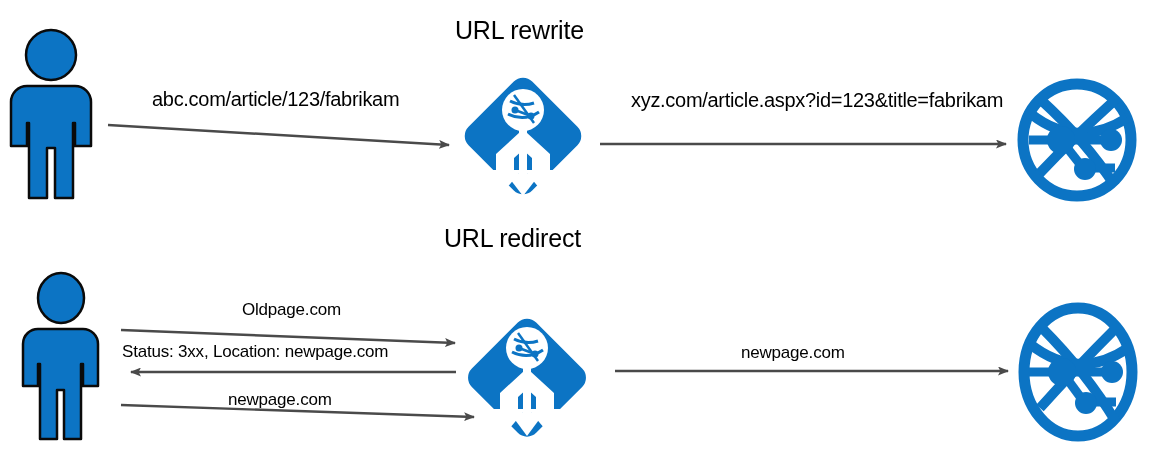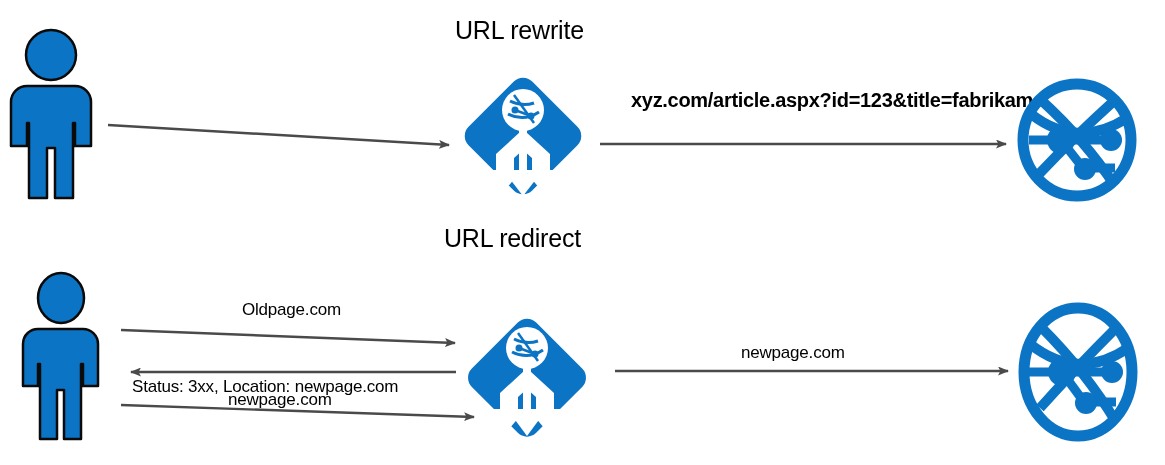--- a/index.html
+++ b/index.html
@@ -57,20 +57,21 @@
 
   <div class="lbl section-title" style="left:455px; top:18px;">URL rewrite</div>
 
   <div class="icon" style="left:5px; top:28px;">
     <svg width="92" height="175" viewBox="0 0 92 175" aria-hidden="true">
       <circle cx="46" cy="27" r="25" fill="#0C74C4" stroke="#0A0A0A" stroke-width="2.5"></circle>
       <path d="M22 58 H70 a16 16 0 0 1 16 16 V118 H70 V95 H68 V170 H50 V120 H42 V170 H24 V95 H22 V118 H6 V74 a16 16 0 0 1 16 -16 Z" fill="#0C74C4" stroke="#0A0A0A" stroke-width="2.5" stroke-linejoin="round"></path>
     </svg>
   </div>
 
+  <div class="lbl url-label" style="left:152px; top:89px;">abc.com/article/123/fabrikam</div>
 
   <div class="icon" style="left:458px; top:70px;">
     <svg width="130" height="132" viewBox="0 0 130 132" aria-hidden="true">
       <rect x="20" y="21" width="90" height="90" rx="13" ry="13" transform="rotate(45 65 66)" fill="#0C74C4"></rect>
       <g fill="#FFFFFF">
         <circle cx="65" cy="40" r="21"></circle>
         <path d="M61 57 H69 V112 H61 Z"></path>
         <path d="M65 126 L48 104 H82 Z"></path>
         <path d="M62 62 L38 84 V100 H30 L47 120 L64 100 H56 V88 L66 79 Z"></path>
         <path d="M68 62 L92 84 V100 H100 L83 120 L66 100 H74 V88 L64 79 Z"></path>
@@ -78,21 +79,21 @@
       <g fill="#0C74C4">
         <path d="M52 31 q12 6 24 2 M50 44 q16 8 31 -2" stroke="#0C74C4" stroke-width="3" fill="none"></path>
         <circle cx="57" cy="40" r="3.5"></circle>
         <circle cx="73" cy="46" r="3.5"></circle>
         <path d="M57 40 L73 46" stroke="#0C74C4" stroke-width="2.5"></path>
         <path d="M56 25 L76 53" stroke="#0C74C4" stroke-width="2.5" fill="none"></path>
       </g>
     </svg>
   </div>
 
-  <div class="lbl url-label" style="left:631px; top:90px;font-weight:bold;">xyz.com/article.aspx?id=123&amp;title=fabrikam</div>
+  <div class="lbl url-label" style="left:631px; top:90px;">xyz.com/article.aspx?id=123&amp;title=fabrikam</div>
 
   <div class="icon" style="left:1015px; top:78px;">
     <svg width="125" height="125" viewBox="0 0 125 125" aria-hidden="true">
       <ellipse cx="62" cy="62" rx="54" ry="56" fill="none" stroke="#0C74C4" stroke-width="11"></ellipse>
       <path d="M16 36 Q62 72 112 40" fill="none" stroke="#0C74C4" stroke-width="10"></path>
       <path d="M26 22 Q70 62 100 108" fill="none" stroke="#0C74C4" stroke-width="10"></path>
       <path d="M100 22 Q58 60 24 96" fill="none" stroke="#0C74C4" stroke-width="10"></path>
       <path d="M14 62 H46 M46 62 L92 62 M68 90 L100 90" fill="none" stroke="#0C74C4" stroke-width="9"></path>
       <path d="M46 62 L68 90" fill="none" stroke="#0C74C4" stroke-width="9"></path>
       <circle cx="46" cy="62" r="14" fill="#0C74C4"></circle>
@@ -105,21 +106,21 @@
 
   <div class="icon" style="left:18px; top:272px;">
     <svg width="86" height="180" viewBox="0 0 86 180" aria-hidden="true">
       <ellipse cx="43" cy="26" rx="23" ry="25" fill="#0C74C4" stroke="#0A0A0A" stroke-width="2.5"></ellipse>
       <path d="M21 57 H65 a15 15 0 0 1 15 15 V114 H65 V92 H63 V167 H46 V118 H39 V167 H22 V92 H20 V114 H5 V72 a15 15 0 0 1 16 -15 Z" fill="#0C74C4" stroke="#0A0A0A" stroke-width="2.5" stroke-linejoin="round"></path>
     </svg>
   </div>
 
   <div class="lbl msg-label" style="left:242px; top:301px;">Oldpage.com</div>
 
-  <div class="lbl msg-label" style="left:132px; top:343px;margin-top:35px;">Status: 3xx, Location: newpage.com</div>
+  <div class="lbl msg-label" style="left:122px; top:343px;">Status: 3xx, Location: newpage.com</div>
 
   <div class="lbl msg-label" style="left:228px; top:391px;">newpage.com</div>
 
   <div class="icon" style="left:462px; top:295px;">
     <svg width="130" height="165" viewBox="0 0 130 165" aria-hidden="true">
       <rect x="20" y="37" width="91" height="91" rx="13" ry="13" transform="rotate(45 65 82)" fill="#0C74C4"></rect>
       <g fill="#FFFFFF">
         <circle cx="65" cy="53" r="21"></circle>
         <path d="M61 70 H69 V126 H61 Z"></path>
         <path d="M65 141 L48 118 H82 Z"></path>

